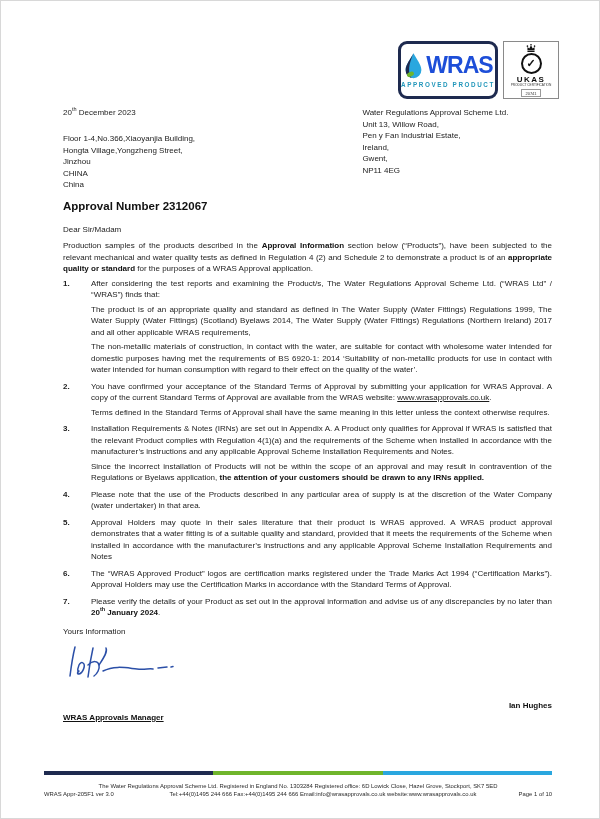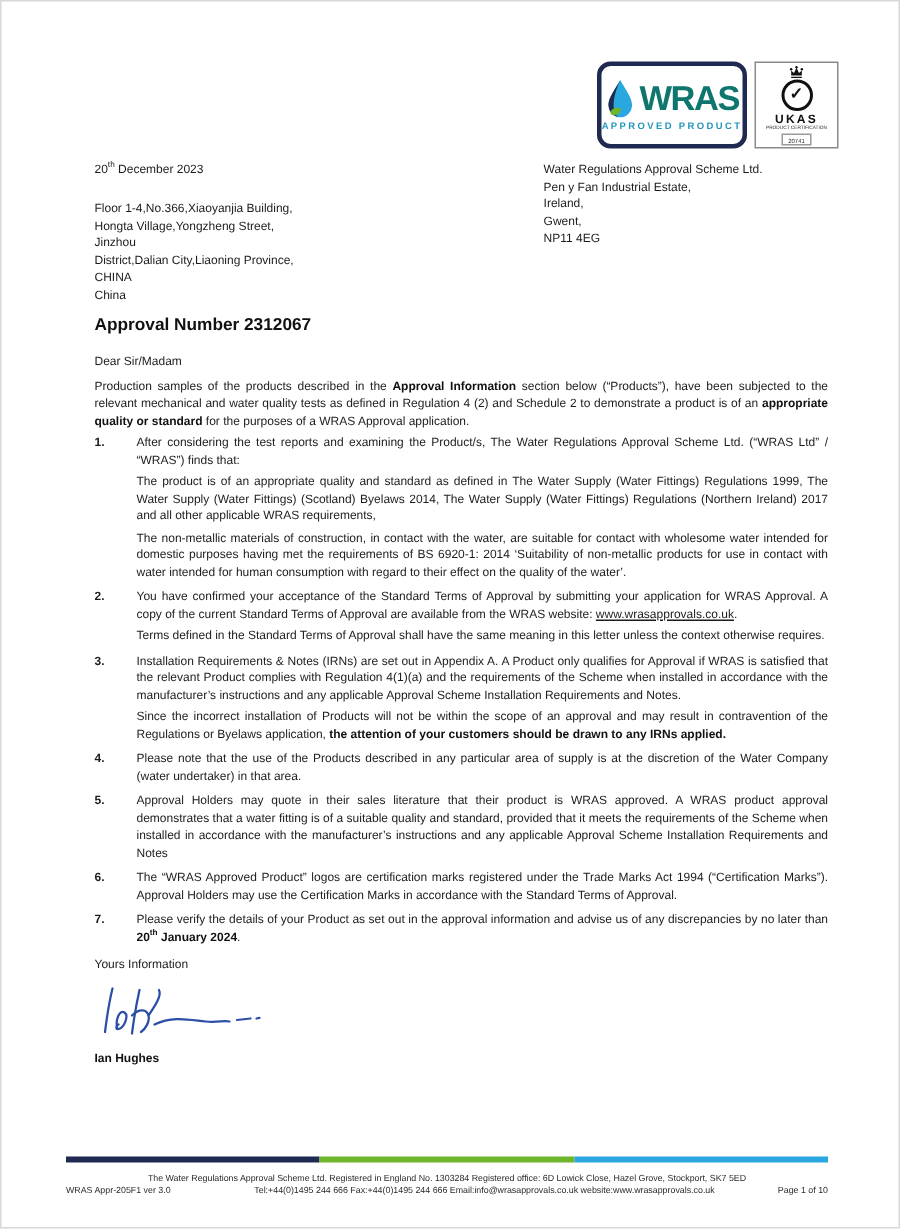--- a/index.html
+++ b/index.html
@@ -18,21 +18,21 @@
   .content{padding:0 47px 0 62px;}
 
   
   .logo-row{position:absolute;top:40px;right:40px;display:flex;align-items:stretch;gap:5px;}
   .wras-logo{
     width:100px;height:58px;border:3px solid #1e2a4f;border-radius:9px;
     background:#fff;box-sizing:border-box;display:flex;flex-direction:column;
     align-items:center;justify-content:center;padding:2px 4px;
   }
   .wras-top{display:flex;align-items:center;gap:2px;}
-  .wras-word{font-weight:bold;color:#0f766e;font-size:23px;letter-spacing:-1px;line-height:1;}
+  .wras-word{font-weight:bold;color:#1d4ed8;font-size:23px;letter-spacing:-1px;line-height:1;}
   .wras-sub{color:#2196ba;font-weight:bold;font-size:6.3px;letter-spacing:1.6px;margin-top:2px;white-space:nowrap;}
   .ukas{
     width:56px;height:58px;border:1px solid #8a8a8a;box-sizing:border-box;background:#fff;
     display:flex;flex-direction:column;align-items:center;justify-content:flex-start;padding-top:2px;
   }
   .ukas-circle{
     width:17px;height:17px;border:2px solid #111;border-radius:50%;
     display:flex;align-items:center;justify-content:center;
     font-size:11px;font-weight:bold;color:#111;line-height:1;margin-top:1px;
   }
@@ -54,21 +54,21 @@
   p{margin:0 0 3px;line-height:11.5px;text-align:justify;}
   .intro{margin-top:5px;}
   .list{margin-top:1px;}
   .li{display:flex;margin-bottom:2px;}
   .num{width:28px;flex:0 0 28px;font-weight:bold;line-height:11.5px;}
   .li-body{flex:1;}
   b{color:#111;}
   a.doc-link{color:#1c1c1c;text-decoration:underline;cursor:pointer;}
   .closing{margin-top:4px;line-height:11.5px;}
   .signature{margin-top:3px;display:block;}
-  .signer-name{font-weight:bold;line-height:11.5px;margin-top:4px;color:#111;}
+  .signer-name{font-weight:bold;line-height:11.5px;margin-top:16px;color:#111;text-align:right;}
   .signer-title{font-weight:bold;text-decoration:underline;line-height:11.5px;color:#111;}
 
   
   .footer{position:absolute;left:43px;right:47px;top:770px;}
   .footer-bar{display:flex;height:3.5px;width:100%;}
   .footer-bar .seg{flex:1;height:100%;}
   .seg-navy{background:#1e2a4f;}
   .seg-green{background:#6fb52c;}
   .seg-blue{background:#2aa7df;}
   .footer-line1{text-align:center;font-size:5.9px;color:#2b2b2b;margin-top:8px;line-height:7px;}
@@ -110,27 +110,27 @@
 
   <div class="content">
 
     <div class="header-row">
       <div class="left-col">
         <div class="date-line"><span>20</span><sup>th</sup><span> December 2023</span></div>
         <div class="addr">
           <div>Floor 1-4,No.366,Xiaoyanjia Building,</div>
           <div>Hongta Village,Yongzheng Street,</div>
           <div>Jinzhou</div>
-          <div>District,Dalian City,Liaoning Province,</div>
           <div>CHINA</div>
           <div>China</div>
         </div>
       </div>
       <div class="right-col addr">
         <div>Water Regulations Approval Scheme Ltd.</div>
+        <div>Unit 13, Willow Road,</div>
         <div>Pen y Fan Industrial Estate,</div>
         <div>Ireland,</div>
         <div>Gwent,</div>
         <div>NP11 4EG</div>
       </div>
     </div>
 
     <div class="approval-heading">Approval Number 2312067</div>
 
     <div class="salutation">Dear Sir/Madam</div>
@@ -203,20 +203,21 @@
         <path d="M30 8 C28 17 26 29 25 37"></path>
         <path d="M25 25 C30 20 35 21 36 25 C37 29 34 34 31 36"></path>
         <path d="M36 25 C40 19 45 12 43 8"></path>
         <path d="M40 31 C52 25 64 28 74 29 C82 30 86 28 90 29"></path>
         <path d="M95 28 L104 27"></path>
         <path d="M108 27 l2 -0.4"></path>
       </g>
     </svg>
 
     <div class="signer-name">Ian Hughes</div>
+    <div class="signer-title">WRAS Approvals Manager</div>
 
   </div>
 
   <div class="footer">
     <div class="footer-bar">
       <div class="seg seg-navy"></div>
       <div class="seg seg-green"></div>
       <div class="seg seg-blue"></div>
     </div>
     <div class="footer-line1">The Water Regulations Approval Scheme Ltd. Registered in England No. 1303284 Registered office: 6D Lowick Close, Hazel Grove, Stockport, SK7 5ED</div>

